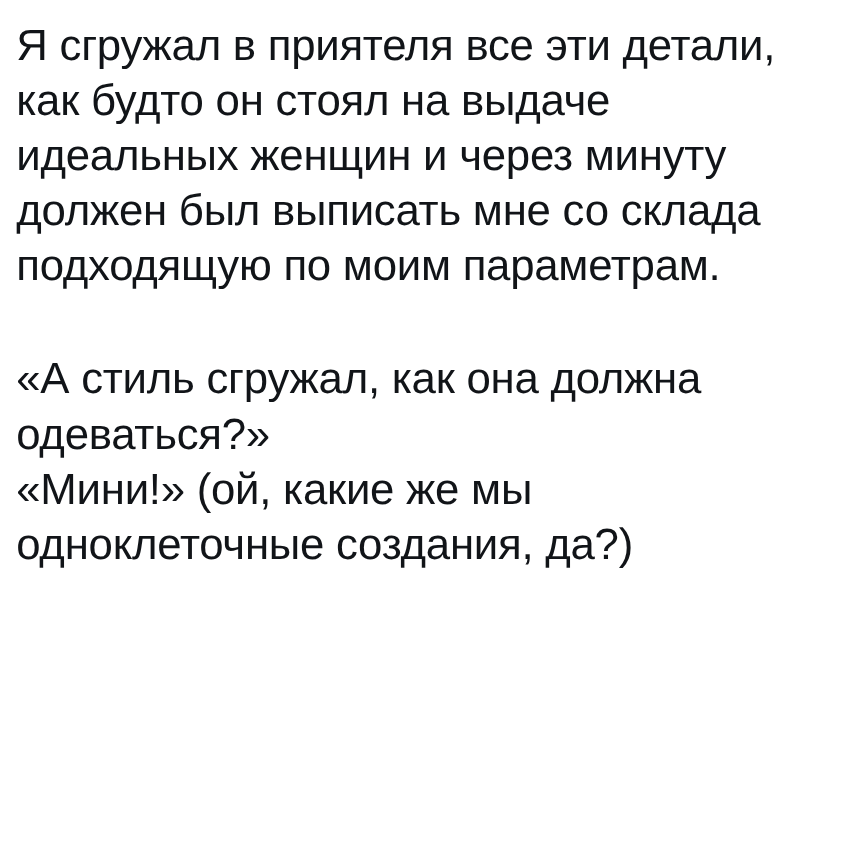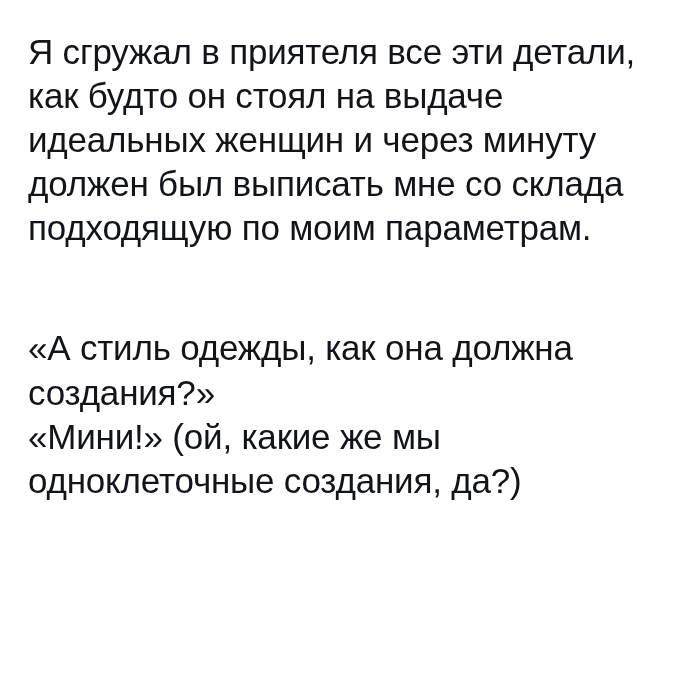--- a/index.html
+++ b/index.html
@@ -21,31 +21,31 @@
     background: #ffffff;
   }
   .text-block {
     color: #111418;
     font-size: 35px;
     line-height: 1.26;
     letter-spacing: -0.2px;
     font-weight: 400;
   }
   .paragraph {
-    margin: 16px;
+    margin: 1px;
     white-space: pre-wrap;
     word-wrap: break-word;
   }
   .spacer-line {
     height: 44px;
   }
 </style>
 </head>
 <body>
 
 <div class="page">
   <div class="text-block">
     <p class="paragraph">Я сгружал в приятеля все эти детали, как будто он стоял на выдаче идеальных женщин и через минуту должен был выписать мне со склада подходящую по моим параметрам.</p>
     <div class="spacer-line"></div>
-    <p class="paragraph">«А стиль одежды, как она должна создания?»
+    <p class="paragraph">«А стиль сгружал, как она должна одеваться?»
 «Мини!» (ой, какие же мы одноклеточные создания, да?)</p>
   </div>
 </div>
 
 </body></html>

